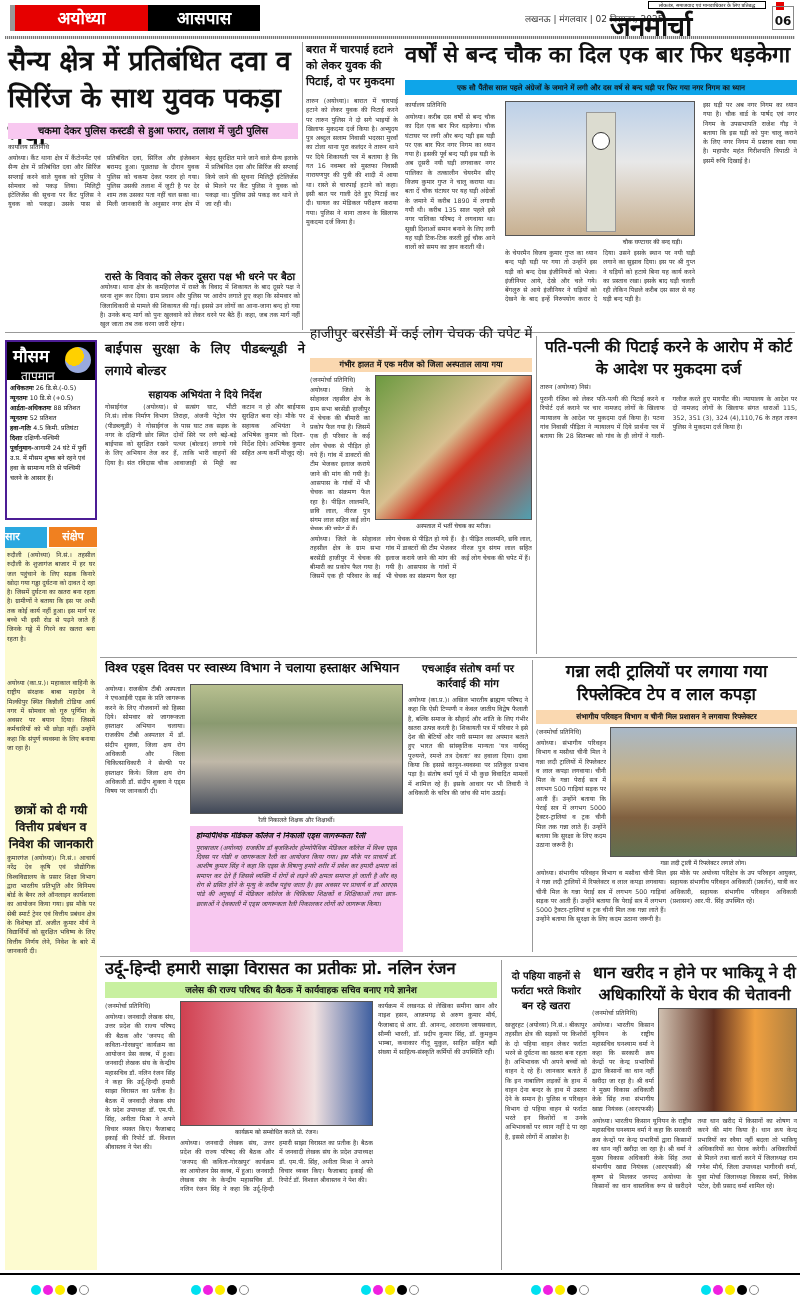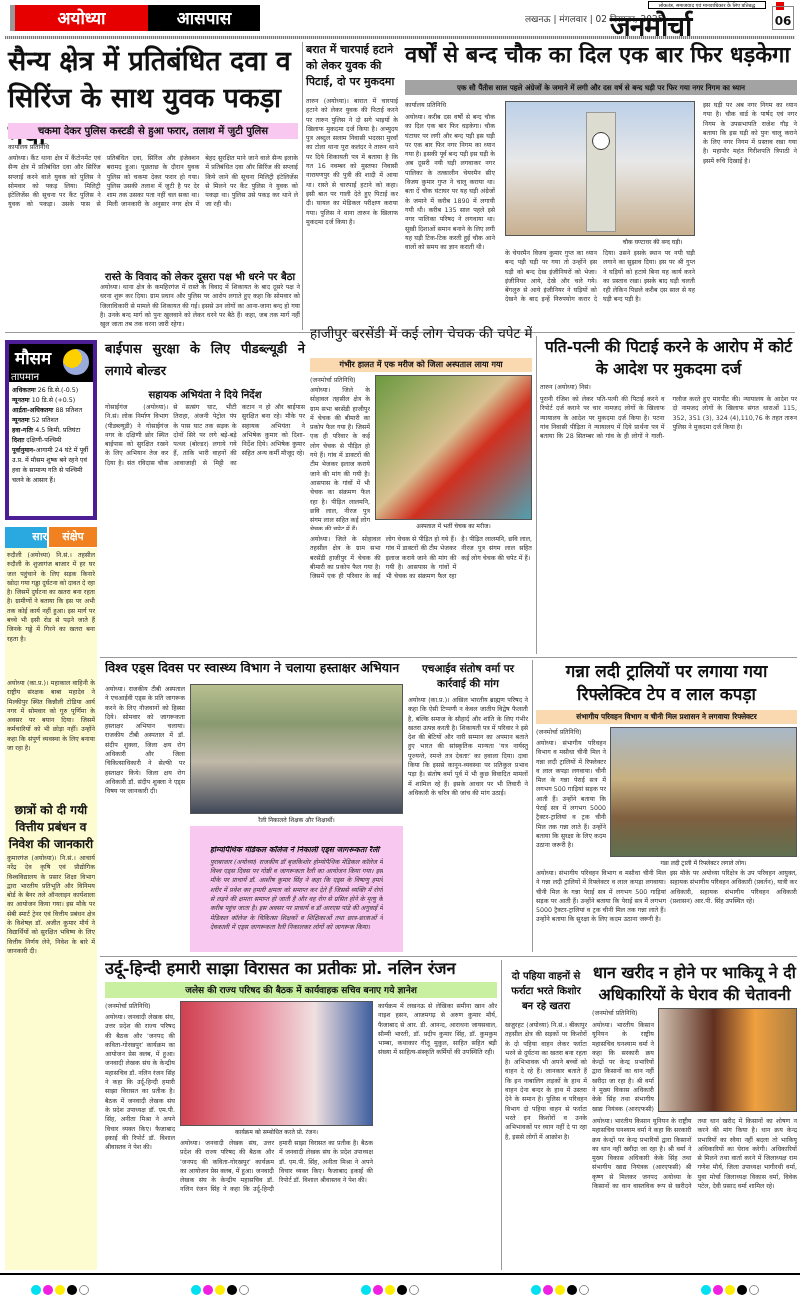--- a/index.html
+++ b/index.html
@@ -45,52 +45,52 @@
 <div class="abs body" style="left:8px;top:142px;width:80px;height:10px">कार्यालय प्रतिनिधि</div>
 <div class="abs body" style="left:8px;top:153px;width:290px;height:116px;column-count:3;column-gap:6px">अयोध्या। कैंट थाना क्षेत्र में कैंटोनमेंट एवं सैन्य क्षेत्र में प्रतिबंधित दवा और सिरिंज सप्लाई करने वाले युवक को पुलिस ने सोमवार को पकड़ लिया। मिलिट्री इंटेलिजेंस की सूचना पर कैंट पुलिस ने युवक को पकड़ा। उसके पास से प्रतिबंधित दवा, सिरिंज और इंजेक्शन बरामद हुआ। पूछताछ के दौरान युवक पुलिस को चकमा देकर फरार हो गया। पुलिस उसकी तलाश में जुटी है पर देर शाम तक उसका पता नहीं चल सका था। मिली जानकारी के अनुसार नगर क्षेत्र में बेहद सुरक्षित माने जाने वाले सैन्य इलाके में प्रतिबंधित दवा और सिरिंज की सप्लाई किये जाने की सूचना मिलिट्री इंटेलिजेंस से मिलने पर कैंट पुलिस ने युवक को पकड़ा था। पुलिस उसे पकड़ कर थाने ले जा रही थी।</div>
 <div class="abs sub" style="left:100px;top:269px;width:200px;font-size:10px">रास्ते के विवाद को लेकर दूसरा पक्ष भी धरने पर बैठा</div>
 <div class="abs body" style="left:100px;top:282px;width:200px;height:48px">अयोध्या। थाना क्षेत्र के कमहिरगंज में रास्ते के विवाद में शिकायत के बाद दूसरे पक्ष ने धरना शुरू कर दिया। ग्राम प्रधान और पुलिस पर आरोप लगाते हुए कहा कि सोमवार को जिलाधिकारी से मामले की शिकायत की गई। इससे उन लोगों का आना-जाना बन्द हो गया है। उनके बन्द मार्ग को पुनः खुलवाने को लेकर धरने पर बैठे हैं। कहा, जब तक मार्ग नहीं खुल जाता तब तक धरना जारी रहेगा।</div>
 
 <div class="abs vline" style="left:302px;top:42px;height:288px"></div>
 <div class="abs hl" style="left:306px;top:42px;width:92px;font-size:11px;text-align:left;line-height:16px">बरात में चारपाई हटाने को लेकर युवक की पिटाई, दो पर मुकदमा</div>
 <div class="abs body" style="left:306px;top:96px;width:92px;height:234px">तारुन (अयोध्या)। बारात में चारपाई हटाने को लेकर युवक की पिटाई करने पर तारुन पुलिस ने दो सगे भाइयों के खिलाफ मुकदमा दर्ज किया है। अभ्युदय पुत्र अब्दुल सलाम निवासी भदरसा मुरवाँ का टोला थाना पूरा कलंदर ने तारुन थाने पर दिये शिकायती पत्र में बताया है कि गत 16 नवम्बर को मुस्तफा निवासी नारायणपुर की पुत्री की शादी में आया था। रास्ते से चारपाई हटाने को कहा। इसी बात पर गाली देते हुए पिटाई कर दी। घायल का मेडिकल परीक्षण कराया गया। पुलिस ने थाना तारुन के खिलाफ मुकदमा दर्ज किया है।</div>
 
 <div class="abs hl" style="left:405px;top:42px;width:392px;font-size:22px;white-space:nowrap">वर्षों से बन्द चौक का दिल एक बार फिर धड़केगा</div>
-<div class="abs sub" style="left:405px;top:80px;width:392px;height:15px;background:#a3a3a3;font-size:7.2px;line-height:15px">एक सौ पैंतीस साल पहले अंग्रेजों के जमाने में लगी और दस वर्ष से बन्द घड़ी पर फिर गया नगर निगम का ध्यान</div>
+<div class="abs sub" style="left:405px;top:80px;width:392px;height:15px;background:#0ea5e9;font-size:7.2px;line-height:15px">एक सौ पैंतीस साल पहले अंग्रेजों के जमाने में लगी और दस वर्ष से बन्द घड़ी पर फिर गया नगर निगम का ध्यान</div>
 <div class="abs body" style="left:405px;top:100px;width:90px">कार्यालय प्रतिनिधि</div>
 <div class="abs body" style="left:405px;top:112px;width:90px;height:218px">अयोध्या। करीब दस वर्षों से बन्द चौक का दिल एक बार फिर धड़केगा। चौक घंटाघर पर लगी और बन्द पड़ी इस घड़ी पर एक बार फिर नगर निगम का ध्यान गया है। इसकी पूर्व बन्द पड़ी इस घड़ी के अब दूसरी नयी घड़ी लगवाकर नगर पालिका के तत्कालीन चेयरमैन सीए विजय कुमार गुप्त ने चालू कराया था। बता दें चौक घंटाघर पर यह घड़ी अंग्रेजों के जमाने में करीब 1890 में लगायी गयी थी। करीब 135 साल पहले इसे नगर पालिका परिषद ने लगवाया था। सूखी दिशाओं समान बनाने के लिए लगी यह घड़ी टिक-टिक करती हुई चौक आने वालों को समय का ज्ञान कराती थी।</div>
 <div class="abs photo" style="left:505px;top:101px;width:190px;height:135px;background:linear-gradient(180deg,#bcd0e8 0%,#e8e8e8 45%,#c8b090 100%)">
   <div style="position:absolute;left:80px;top:10px;width:30px;height:120px;background:#dcdcd0;border:1px solid #999"></div>
   <div style="position:absolute;left:86px;top:30px;width:18px;height:18px;border-radius:50%;background:#fff;border:1px solid #333"></div>
 </div>
 <div class="abs cap" style="left:610px;top:238px;width:85px">चौक घण्टाघर की बन्द घड़ी।</div>
 <div class="abs body" style="left:505px;top:248px;width:190px;height:82px;column-count:2;column-gap:6px">के चेयरमैन विजय कुमार गुप्त का ध्यान बन्द पड़ी घड़ी पर गया तो उन्होंने इस घड़ी को बन्द देख इंजीनियरों को भेजा। इंजीनियर आये, देखे और चले गये। बेंगलुरु से आये इंजीनियर ने घड़ियों को देखने के बाद इन्हें निरुपयोग करार दे दिया। उसने इसके स्थान पर नयी घड़ी लगाने का सुझाव दिया। इस पर श्री गुप्त ने घड़ियों को हटाये बिना यह कार्य करने का प्रस्ताव रखा। इसके बाद घड़ी चलती रही लेकिन पिछले करीब दस साल से यह घड़ी बन्द पड़ी है।</div>
 <div class="abs body" style="left:703px;top:100px;width:94px;height:230px">इस घड़ी पर अब नगर निगम का ध्यान गया है। चौक वार्ड के पार्षद एवं नगर निगम के उपसभापति राजेश गौड़ ने बताया कि इस घड़ी को पुनः चालू कराने के लिए नगर निगम में प्रस्ताव रखा गया है। महापौर महंत गिरीशपति त्रिपाठी ने इसमें रुचि दिखाई है।</div>
 
 <div class="abs hline" style="left:5px;top:332px;width:790px"></div>
 
-<div class="abs" style="left:5px;top:340px;width:92px;height:180px;border:4px solid #4c1d95">
+<div class="abs" style="left:5px;top:340px;width:92px;height:180px;border:2px solid #4c1d95">
   <div style="background:#000;color:#fff;height:38px;position:relative">
     <div style="position:absolute;left:6px;top:2px;font-size:17px;font-weight:bold">मौसम</div>
-    <div style="position:absolute;left:2px;top:25px;font-size:10px">तापमान</div>
+    <div style="position:absolute;left:14px;top:25px;font-size:12px">तापमान</div>
     <div style="position:absolute;right:4px;top:5px;width:26px;height:26px;border-radius:50%;background:radial-gradient(circle at 35% 35%,#ffd000 40%,#9ad 41%)"></div>
   </div>
   <div style="padding:3px;font-size:6.3px;line-height:10px">
     <div><b>अधिकतमः</b> <span>26 डि.से.(-0.5)</span></div>
     <div><b>न्यूनतमः</b> <span>10 डि.से (+0.5)</span></div>
     <div><b>आर्द्रता-अधिकतमः</b> <span>88 प्रतिशत</span></div>
     <div><b>न्यूनतमः</b> <span>52 प्रतिशत</span></div>
     <div><b>हवा-गतिः</b> <span>4.5 किमी. प्रतिघंटा</span></div>
     <div><b>दिशाः</b> <span>दक्षिणी-पश्चिमी</span></div>
     <div><b>पूर्वानुमान-</b><span>आगामी 24 घंटे में पूर्वी उ.प्र. में मौसम शुष्क बने रहने एवं हवा के सामान्य गति से पश्चिमी चलने के आसार हैं।</span></div>
   </div>
 </div>
 
 <div class="abs" style="left:5px;top:527px;width:92px;height:20px">
-  <span style="position:absolute;left:0;top:0;width:42px;height:28px;background:#2aa8e0;color:#fff;font-weight:bold;font-size:11px;text-align:right;line-height:20px">सार</span>
+  <span style="position:absolute;left:0;top:0;width:42px;height:28px;background:#2aa8e0;color:#fff;font-weight:bold;font-size:11px;text-align:left;line-height:20px">सार</span>
   <span style="position:absolute;left:44px;top:0;width:48px;height:20px;background:#f08020;color:#fff;font-weight:bold;font-size:11px;text-align:center;line-height:20px">संक्षेप</span>
 </div>
 <div class="abs yellow" style="left:5px;top:548px;width:92px;height:722px;padding:2px">
   <div class="body" style="height:128px">रुदौली (अयोध्या) नि.सं.। तहसील रुदौली के शुजागंज बाजार में हर घर जल पहुंचाने के लिए सड़क किनारे खोदा गया गड्ढा दुर्घटना को दावत दे रहा है। जिसमें दुर्घटना का खतरा बना रहता है। ग्रामीणों ने बताया कि इस पर अभी तक कोई कार्य नहीं हुआ। इस मार्ग पर बच्चे भी इसी रोड से पढ़ने जाते हैं जिनके गड्ढे में गिरने का खतरा बना रहता है।</div>
   <div class="body" style="height:120px">अयोध्या (का.प्र.)। महाकाल वाहिनी के राष्ट्रीय संरक्षक बाबा महादेव ने मिल्कीपुर स्थित किन्नौली टोडिया आर्य नगर में सोमवार को गुरु पूर्णिमा के अवसर पर बयान दिया। जिसमें कर्मचारियों को भी छोड़ा नहीं। उन्होंने कहा कि संपूर्ण व्यवस्था के लिए बनाया जा रहा है।</div>
   <div class="hl" style="font-size:12px;text-align:center;line-height:17px;margin-top:4px">छात्रों को दी गयी वित्तीय प्रबंधन व निवेश की जानकारी</div>
   <div class="body" style="height:260px">कुमारगंज (अयोध्या)। नि.सं.। आचार्य नरेंद्र देव कृषि एवं प्रौद्योगिक विश्वविद्यालय के प्रसार शिक्षा विभाग द्वारा भारतीय प्रतिभूति और विनिमय बोर्ड के बैनर तले ऑनलाइन कार्यशाला का आयोजन किया गया। इस मौके पर सेबी स्मार्ट ट्रेनर एवं वित्तीय प्रबंधन क्षेत्र के विशेषज्ञ डॉ. अजीत कुमार मौर्य ने विद्यार्थियों को सुरक्षित भविष्य के लिए वित्तीय निर्णय लेने, निवेश के बारे में जानकारी दी।</div>
 </div>
 
 <div class="abs hl" style="left:105px;top:338px;width:200px;font-size:13px;line-height:22px;text-align:justify">बाईपास सुरक्षा के लिए पीडब्ल्यूडी ने लगाये बोल्डर</div>
@@ -109,21 +109,21 @@
 <div class="abs hl" style="left:540px;top:336px;width:257px;font-size:15.5px;line-height:22px;text-align:center">पति-पत्नी की पिटाई करने के आरोप में कोर्ट के आदेश पर मुकदमा दर्ज</div>
 <div class="abs body" style="left:540px;top:382px;width:125px">तारुन (अयोध्या) निसं।</div>
 <div class="abs body" style="left:540px;top:394px;width:257px;height:260px;column-count:2;column-gap:8px">पुरानी रंजिश को लेकर पति-पत्नी की पिटाई करने व रिपोर्ट दर्ज कराने पर चार नामजद लोगों के खिलाफ न्यायालय के आदेश पर मुकदमा दर्ज किया है। पटना गांव निवासी पीड़िता ने न्यायालय में दिये प्रार्थना पत्र में बताया कि 28 सितम्बर को गांव के ही लोगों ने गाली-गलौज करते हुए मारपीट की। न्यायालय के आदेश पर दो नामजद लोगों के खिलाफ संगत धाराओं 115, 352, 351 (3), 324 (4),110,76 के तहत तारुन पुलिस ने मुकदमा दर्ज किया है।</div>
 
 <div class="abs hline" style="left:100px;top:657px;width:697px"></div>
 
 <div class="abs hl" style="left:105px;top:661px;width:298px;font-size:12.5px;white-space:nowrap;overflow:hidden">विश्व एड्स दिवस पर स्वास्थ्य विभाग ने चलाया हस्ताक्षर अभियान</div>
 <div class="abs body" style="left:105px;top:684px;width:80px;height:168px">अयोध्या। राजकीय टीबी अस्पताल ने एचआईवी एड्स के प्रति जागरूक करने के लिए नौजवानों को हिस्सा दिये। सोमवार को जागरूकता हस्ताक्षर अभियान चलाया। राजकीय टीबी अस्पताल में डॉ. संदीप शुक्ला, जिला क्षय रोग अधिकारी और जिला चिकित्साधिकारी ने सेल्फी पर हस्ताक्षर किये। जिला क्षय रोग अधिकारी डॉ. संदीप शुक्ला ने एड्स विषय पर जानकारी दी।</div>
 <div class="abs photo" style="left:190px;top:684px;width:213px;height:130px;background:linear-gradient(180deg,#b8c090 0%,#8a9a70 30%,#c0b8a8 60%,#404858 100%)"></div>
 <div class="abs cap" style="left:190px;top:816px;width:213px">रैली निकालते शिक्षक और शिक्षार्थी।</div>
-<div class="abs" style="left:190px;top:826px;width:213px;height:126px;background:#f8c8f0;padding:20px">
+<div class="abs" style="left:190px;top:826px;width:213px;height:126px;background:#f8c8f0;padding:6px">
   <div class="hl" style="font-size:7.6px;font-style:italic;white-space:nowrap;overflow:hidden">होम्योपैथिक मेडिकल कॉलेज ने निकाली एड्स जागरूकता रैली</div>
   <div class="body" style="font-style:italic;height:108px;margin-top:2px">पुराबाजार (अयोध्या) राजकीय डॉ बृजकिशोर होम्योपैथिक मेडिकल कॉलेज में विश्व एड्स दिवस पर गोष्ठी व जागरूकता रैली का आयोजन किया गया। इस मौके पर प्राचार्य डॉ. आशीष कुमार सिंह ने कहा कि एड्स के विषाणु हमारे शरीर में प्रवेश कर हमारी क्षमता को समाप्त कर देते हैं जिससे व्यक्ति में रोगों से लड़ने की क्षमता समाप्त हो जाती है और वह रोग से ग्रसित होने के मृत्यु के करीब पहुंच जाता है। इस अवसर पर प्राचार्य व डॉ आरएस पांडे की अगुवाई में मेडिकल कॉलेज के चिकित्सा शिक्षकों व शिक्षिकाओं तथा छात्र-छात्राओं ने देवकाली में एड्स जागरूकता रैली निकालकर लोगों को जागरूक किया।</div>
 </div>
 
 <div class="abs hl" style="left:408px;top:661px;width:120px;font-size:10.5px;text-align:center;line-height:15px">एचआईव संतोष वर्मा पर कार्रवाई की मांग</div>
 <div class="abs body" style="left:408px;top:695px;width:120px;height:257px">अयोध्या (का.प्र.)। अखिल भारतीय ब्राह्मण परिषद ने कहा कि ऐसी टिप्पणी न केवल जातीय विद्वेष फैलाती है, बल्कि समाज के सौहार्द और शांति के लिए गंभीर खतरा उत्पन्न करती है। शिकायती पत्र में परिवार ने इसे देश की बेटियों और नारी सम्मान का अपमान बताते हुए भारत की सांस्कृतिक मान्यता 'यत्र नार्यस्तु पूज्यन्ते, रमन्ते तत्र देवताः' का हवाला दिया। दावा किया कि इससे कानून-व्यवस्था पर प्रतिकूल प्रभाव पड़ा है। संतोष वर्मा पूर्व में भी कुछ विवादित मामलों में शामिल रहे हैं। इसके आधार पर भी तिवारी ने अधिकारी के चरित्र की जांच की मांग उठाई।</div>
 
 <div class="abs vline" style="left:532px;top:660px;height:292px"></div>
 <div class="abs hl" style="left:536px;top:660px;width:261px;font-size:17px;line-height:23px;text-align:center">गन्ना लदी ट्रालियों पर लगाया गया रिफ्लेक्टिव टेप व लाल कपड़ा</div>
 <div class="abs sub" style="left:536px;top:710px;width:261px;height:14px;background:#fad8b0;font-size:7.3px;line-height:14px">संभागीय परिवहन विभाग व चीनी मिल प्रशासन ने लगवाया रिफ्लेक्टर</div>

